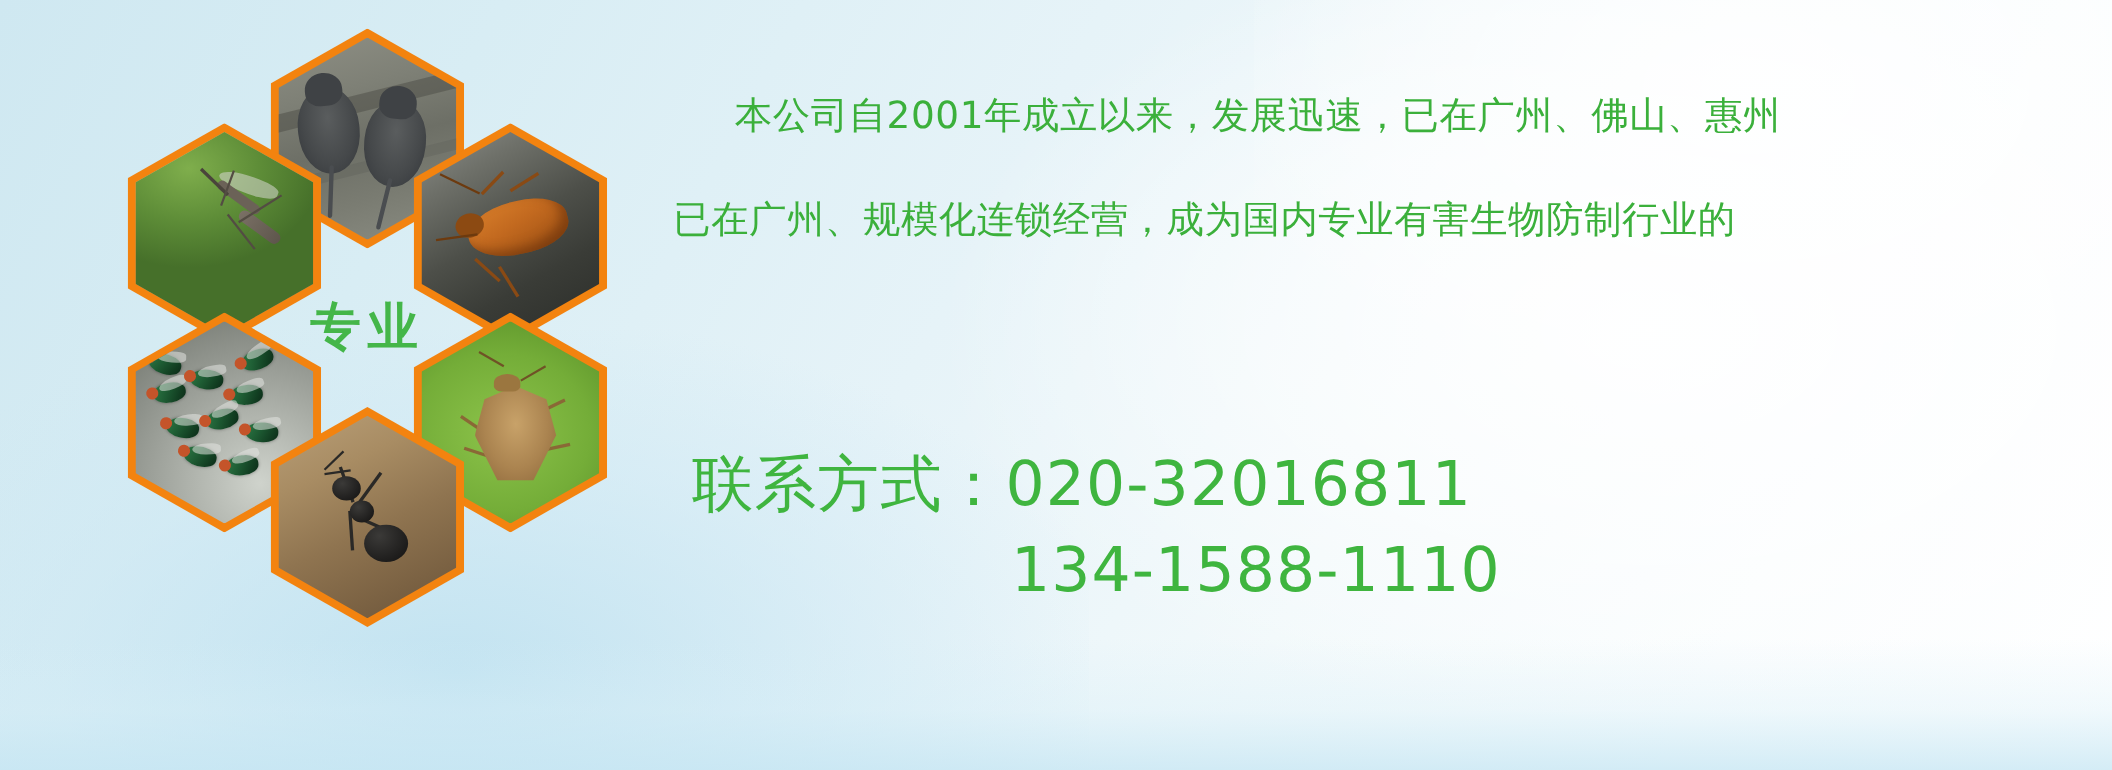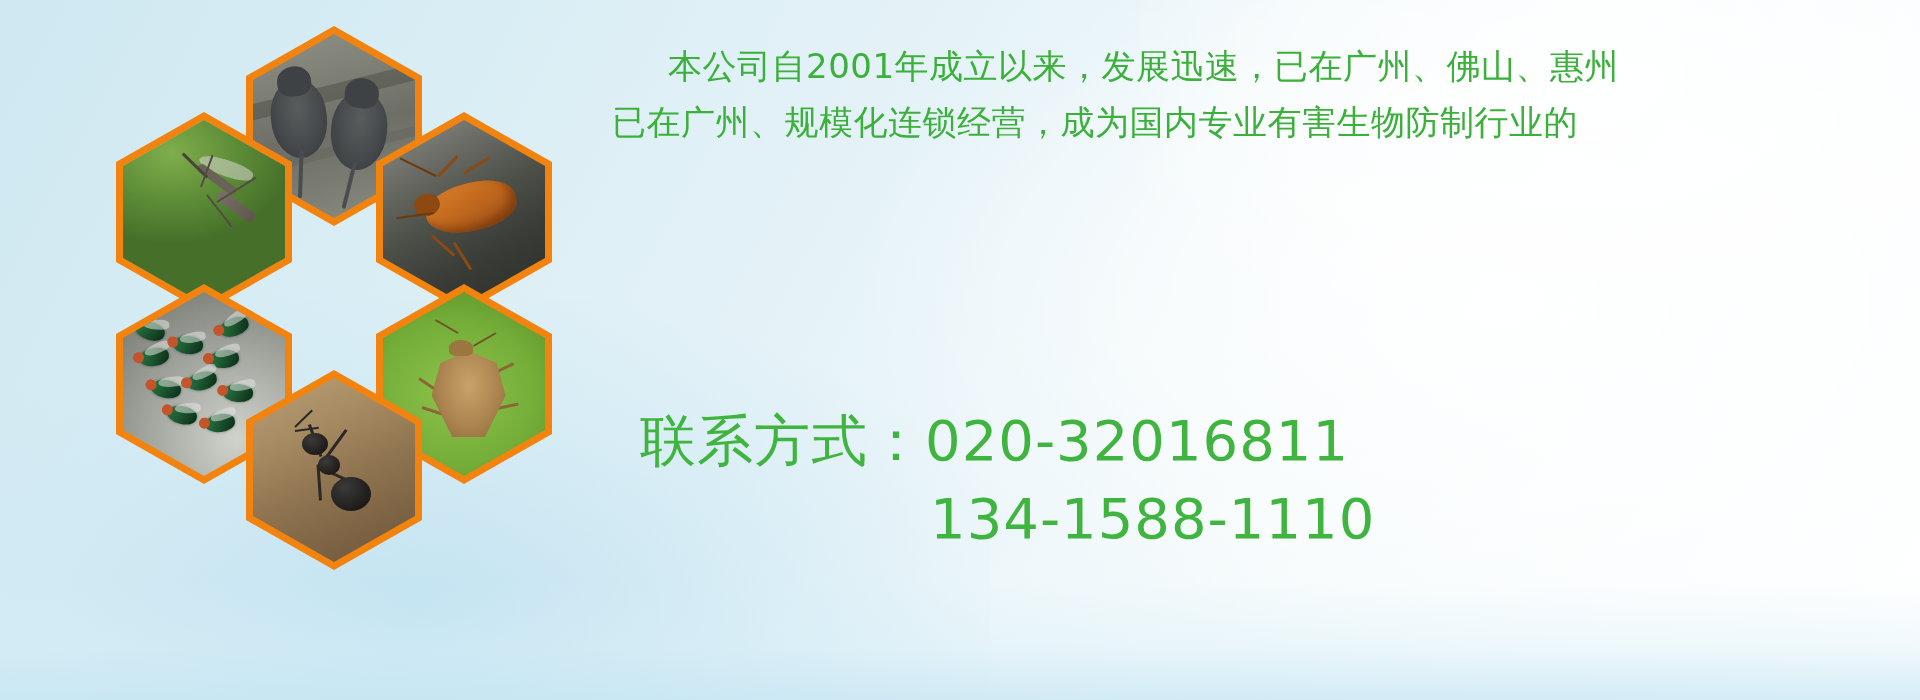--- a/index.html
+++ b/index.html
@@ -272,26 +272,26 @@
     left: 0;
     top: 38px;
     width: 1290px;
     color: #3BB03B;
     font-size: 34px;
     line-height: 56px;
     letter-spacing: 0.5px;
     font-weight: 500;
     font-family: "DejaVu Sans", "Liberation Sans", sans-serif;
   }
-  #paragraph .line { white-space: nowrap; }
+  #paragraph .line { white-space: nowrap; margin-top: 39px; }
   #paragraph .line.indent { text-indent: 56px; }
 
   #contact {
     position: absolute;
-    left: 28px;
+    left: 17px;
     top: 402px;
     width: 1200px;
     color: #3FB53F;
     font-family: "DejaVu Sans", "Liberation Sans", sans-serif;
   }
   .contact-line1 {
     font-size: 56px;
     line-height: 78px;
     letter-spacing: 1px;
     white-space: nowrap;
@@ -357,20 +357,21 @@
           <div class="roach-head"></div>
           <div class="roach-ant" style="left:8%;top:30%;width:40px;transform:rotate(26deg);"></div>
           <div class="roach-ant" style="left:8%;top:50%;width:38px;transform:rotate(-8deg);"></div>
         </div>
       </div>
     </div>
 
     <div class="hex pos-center center-label">
       <div class="inner">
         <div class="center-text">
+          <div>专业</div>
         </div>
       </div>
     </div>
 
     <div class="hex pos-left-dn">
       <div class="inner">
         <div class="ph ph-flies">
           <div class="fly" style="left:16px;  top:56px; transform:rotate(-8deg);">
               <div class="wg"></div>
             </div>

